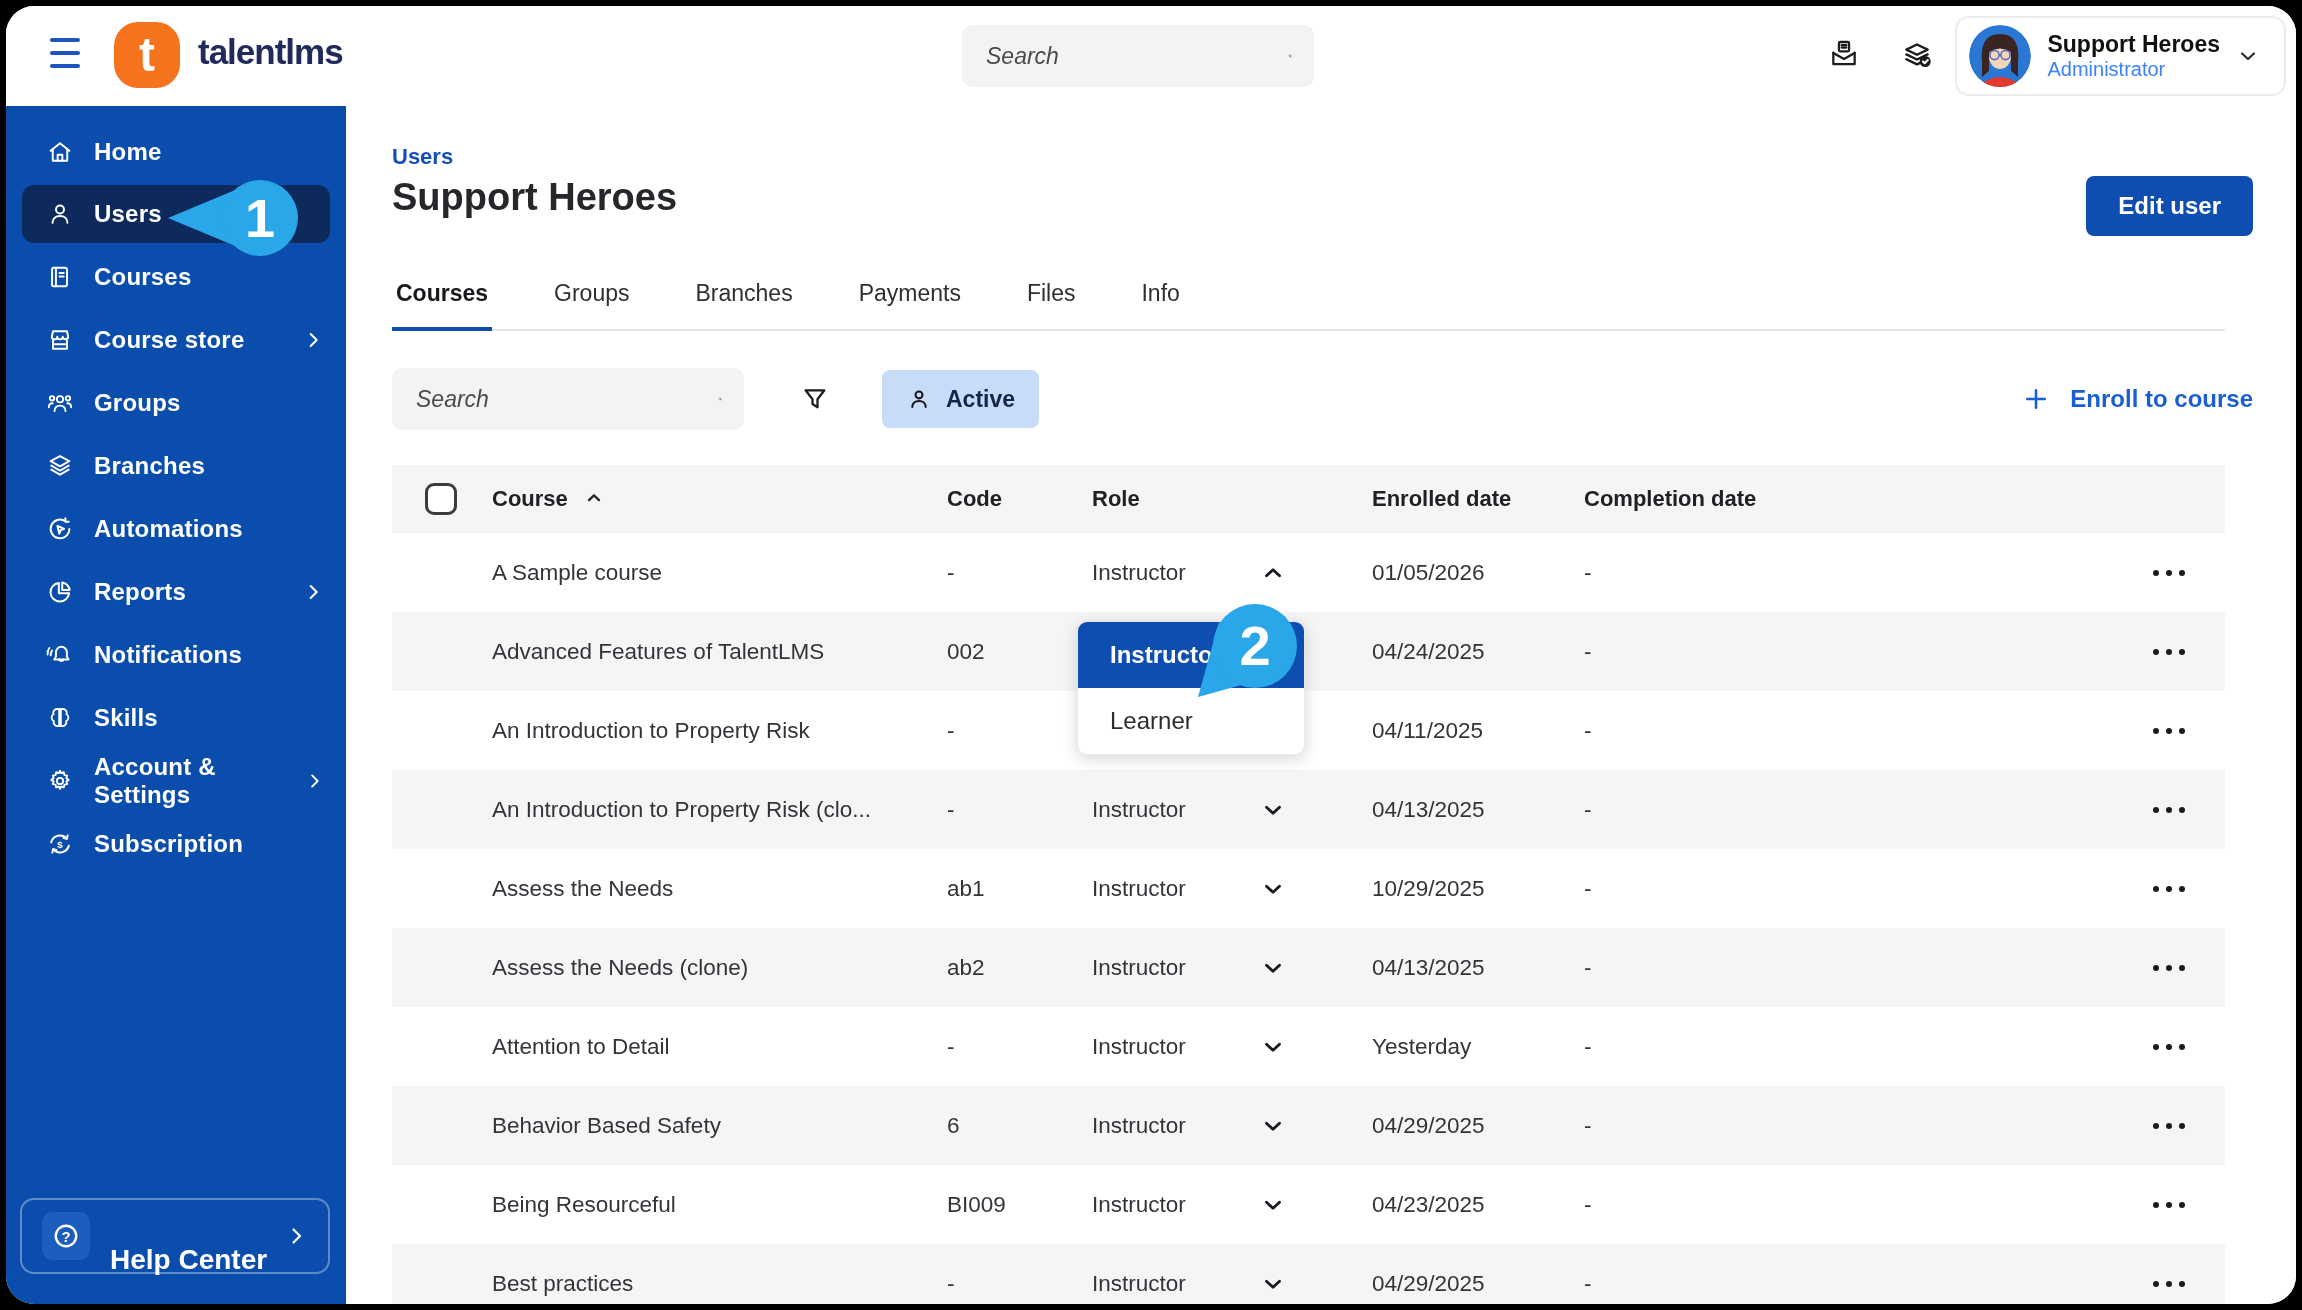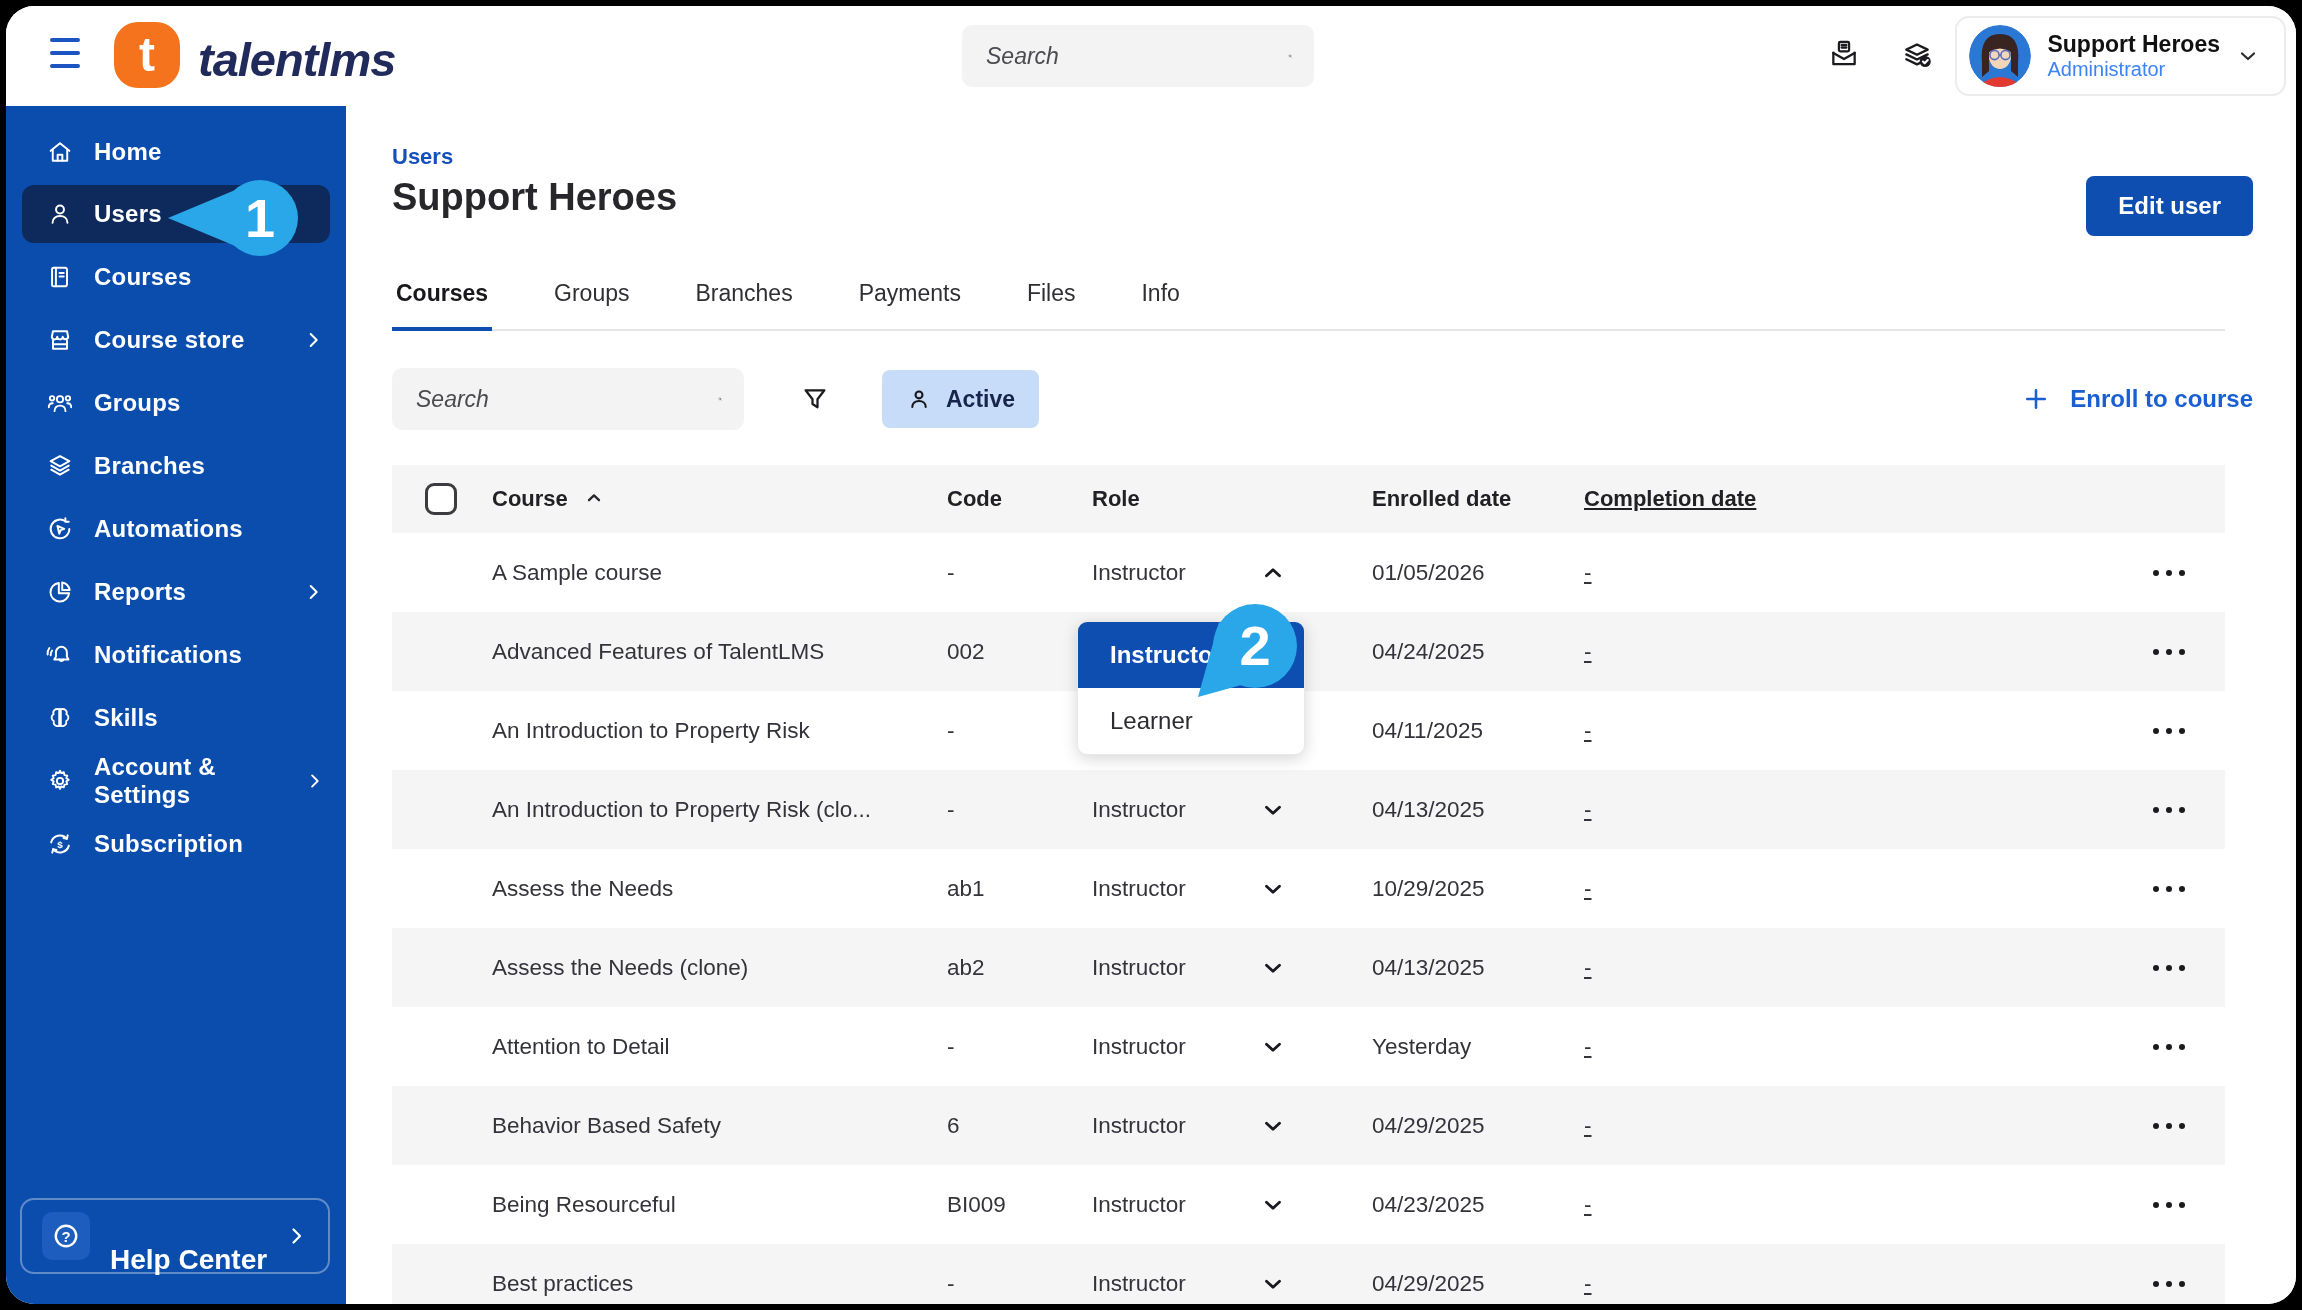--- a/index.html
+++ b/index.html
@@ -9,21 +9,21 @@
     -webkit-font-smoothing:antialiased;
   }
   .window{position:absolute;left:6px;top:6px;width:2290px;height:1298px;background:#fff;
     border-radius:28px;overflow:hidden;display:flex;flex-direction:column;}
   
   .topbar{height:100px;flex:none;display:flex;align-items:center;background:#fff;position:relative;z-index:20;}
   .hamburger{position:absolute;left:44px;top:32px;width:32px;height:30px;display:flex;flex-direction:column;justify-content:space-between;cursor:pointer;}
   .hamburger span{display:block;width:30px;height:4px;background:#1c54c2;border-radius:2px;}
   .logo-mark{position:absolute;left:108px;top:16px;width:66px;height:66px;background:#f4731c;border-radius:24px;
     display:grid;place-items:center;color:#fff;font-size:48px;font-weight:800;line-height:1;}
-  .brand-text{position:absolute;left:192px;top:26px;font-size:47px;font-weight:800;color:#202b5c;letter-spacing:-1px;font-style:italic;}
+  .brand-text{position:absolute;left:192px;top:26px;font-size:35px;font-weight:800;color:#202b5c;letter-spacing:-1px;}
   .top-search{position:absolute;left:956px;top:19px;width:352px;height:62px;background:#f3f3f4;border-radius:10px;
     display:flex;align-items:center;padding:0 22px;box-sizing:border-box;}
   .top-search input{flex:1;border:none;outline:none;background:transparent;font-style:italic;font-size:23px;color:#3c3c41;font-family:"Liberation Sans",sans-serif;}
   .top-search input::placeholder{color:#4a4a4f;font-style:italic;}
   .icon-btn{position:absolute;top:32px;cursor:pointer;}
   .icon-inbox{left:1822px;}
   .icon-stack{left:1894px;}
   .user-chip{position:absolute;right:10px;top:10px;height:80px;border:2px solid #ececef;border-radius:14px;
     display:flex;align-items:center;gap:16px;padding:0 24px 0 12px;box-sizing:border-box;cursor:pointer;background:#fff;}
   .avatar{width:62px;height:62px;border-radius:50%;overflow:hidden;flex:none;}
@@ -72,21 +72,21 @@
   .thead{height:68px;background:#f5f5f6;font-weight:700;font-size:22px;color:#202025;}
   .tr{height:79px;font-size:22.5px;color:#33333a;}
   .tr.alt{background:#f5f5f6;}
   .c-check{padding-left:33px;}
   .checkbox{width:32px;height:32px;border:3px solid #3c3c40;border-radius:9px;background:#fff;box-sizing:border-box;cursor:pointer;}
   .c-course{padding-left:15px;display:flex;align-items:flex-start;gap:14px;}
   .c-code{padding-left:20px;}
   .c-role{padding-left:20px;display:flex;align-items:center;}
   .role-chev{margin-left:auto;margin-right:66px;display:flex;cursor:pointer;}
   .c-enr{padding-left:20px;}
-  .c-comp{padding-left:22px;text-decoration:underline;}
+  .c-comp{padding-left:22px;}
   .c-act{display:flex;justify-content:center;}
   .dots{display:flex;gap:7px;cursor:pointer;padding:10px 6px;}
   .dots i{width:6px;height:6px;border-radius:50%;background:#1b1b1f;}
   
   .dropdown{position:absolute;left:731px;top:515px;width:226px;background:#fff;border:1px solid #e8e8ea;border-radius:10px;
     overflow:hidden;box-shadow:0 4px 16px rgba(0,0,0,.16);z-index:10;}
   .dd-item{height:66px;display:flex;align-items:center;padding-left:32px;font-size:24px;color:#2c2c31;cursor:pointer;box-sizing:border-box;}
   .dd-item.selected{background:#0d4eb0;color:#fff;font-weight:600;}
   .balloon2{left:840px;top:486px;z-index:15;position:absolute;pointer-events:none;}
   svg{display:block;}

